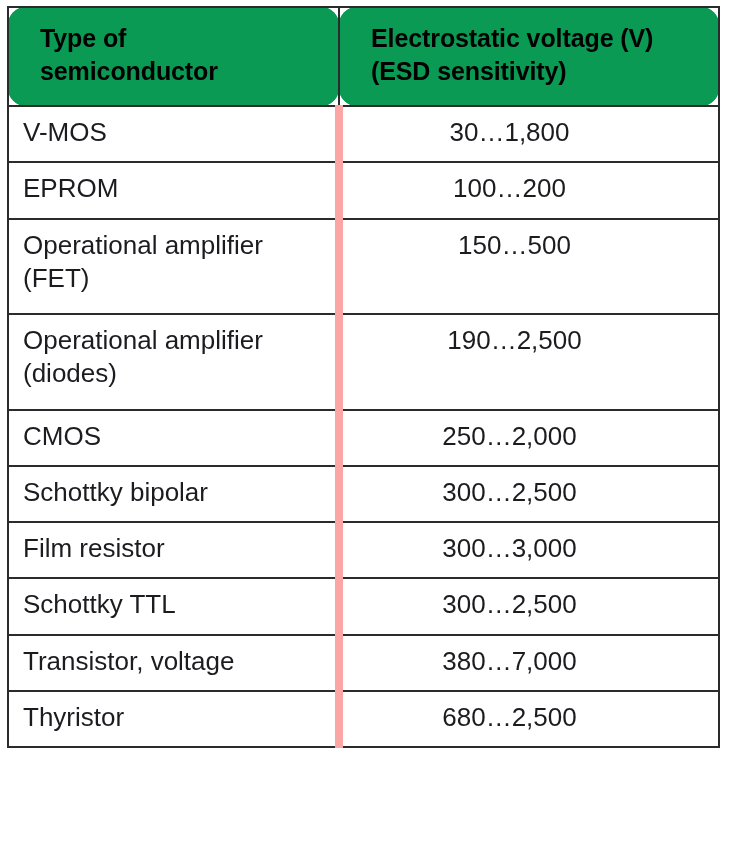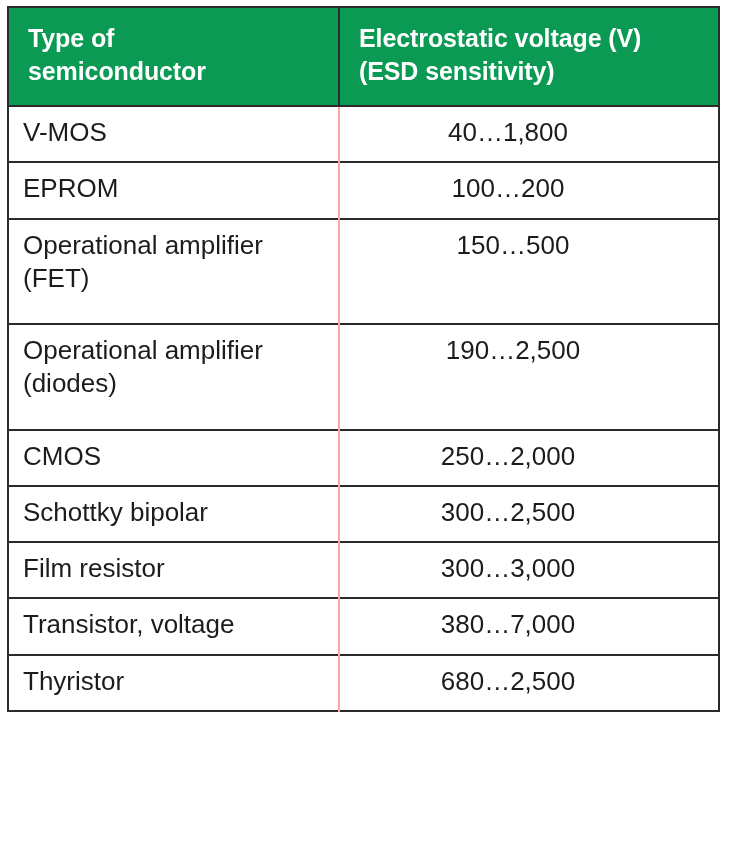--- a/index.html
+++ b/index.html
@@ -36,46 +36,47 @@
 
   .esd-table col.c-type  { width: 331px; }
   .esd-table col.c-value { width: 380px; }
 
   
   thead tr.head-row {
     background: #0a9a54;
   }
   thead th {
     background: #0a9a54;
-    color: #ffffff;
+    color: #000000;
     font-weight: bold;
     font-size: 25px;
     line-height: 1.30;
     text-align: left;
     vertical-align: top;
-    padding: 14px 12px 18px 19px;
+    padding: 14px 12px 18px 31px;
     border-right: 2px solid #2b2b2b;
     border-bottom: 2px solid #2b2b2b;
     letter-spacing: -0.1px;
+    border-radius: 18px;
   }
   thead th:last-child {
     border-right: none;
   }
   thead th .hline {
     display: block;
     white-space: nowrap;
   }
 
   
   tbody td {
     color: #1c1c20;
     font-size: 26px;
     line-height: 1.28;
     border-top: 2px solid #2b2b2b;
-    border-right: 2px solid #fca5a5;
+    border-right: 8px solid #fca5a5;
     vertical-align: top;
     background: #ffffff;
   }
   tbody tr:first-child td {
     border-top: none;
   }
   tbody td:last-child {
     border-right: none;
   }
 
@@ -86,21 +87,21 @@
   td.value-cell {
     text-align: center;
     padding: 9px 52px 12px 10px;
     white-space: nowrap;
   }
   td.type-cell .tline {
     display: block;
   }
 
   
-  tr.tall td.type-cell { padding-bottom: 28px; }
+  tr.tall td.type-cell { padding-bottom: 18px; }
   tr.tall td.value-cell { padding-bottom: 18px; padding-left: 20px; }
 </style>
 </head>
 <body>
 
 <div class="sheet">
 
   <table class="esd-table">
     <colgroup>
       <col class="c-type">
@@ -118,21 +119,21 @@
           <span class="hline">(ESD sensitivity)</span>
         </th>
       </tr>
     </thead>
 
     <tbody id="table-body">
         <tr>
           <td class="type-cell">
             <span class="tline">V-MOS</span>
           </td>
-          <td class="value-cell">40…1,800</td>
+          <td class="value-cell">30…1,800</td>
         </tr>
         <tr>
           <td class="type-cell">
             <span class="tline">EPROM</span>
           </td>
           <td class="value-cell">100…200</td>
         </tr>
         <tr class="tall">
           <td class="type-cell">
             <span class="tline">Operational amplifier</span>
@@ -160,20 +161,26 @@
           <td class="value-cell">300…2,500</td>
         </tr>
         <tr>
           <td class="type-cell">
             <span class="tline">Film resistor</span>
           </td>
           <td class="value-cell">300…3,000</td>
         </tr>
         <tr>
           <td class="type-cell">
+            <span class="tline">Schottky TTL</span>
+          </td>
+          <td class="value-cell">300…2,500</td>
+        </tr>
+        <tr>
+          <td class="type-cell">
             <span class="tline">Transistor, voltage</span>
           </td>
           <td class="value-cell">380…7,000</td>
         </tr>
         <tr>
           <td class="type-cell">
             <span class="tline">Thyristor</span>
           </td>
           <td class="value-cell">680…2,500</td>
         </tr>

